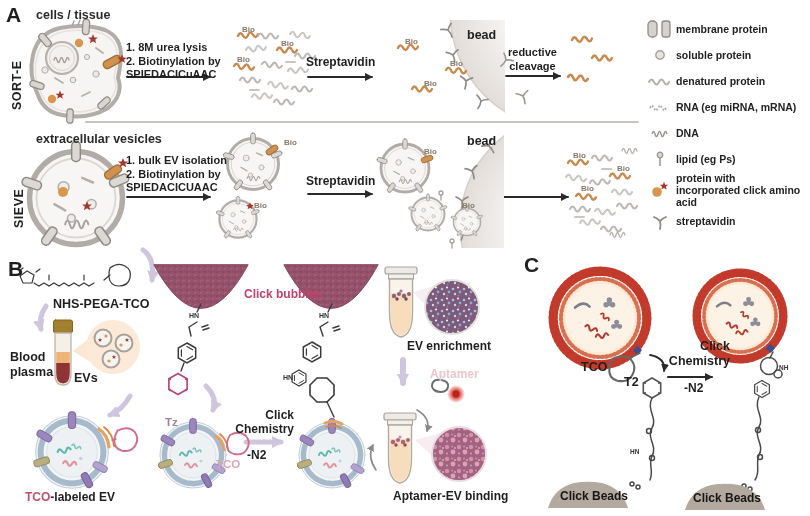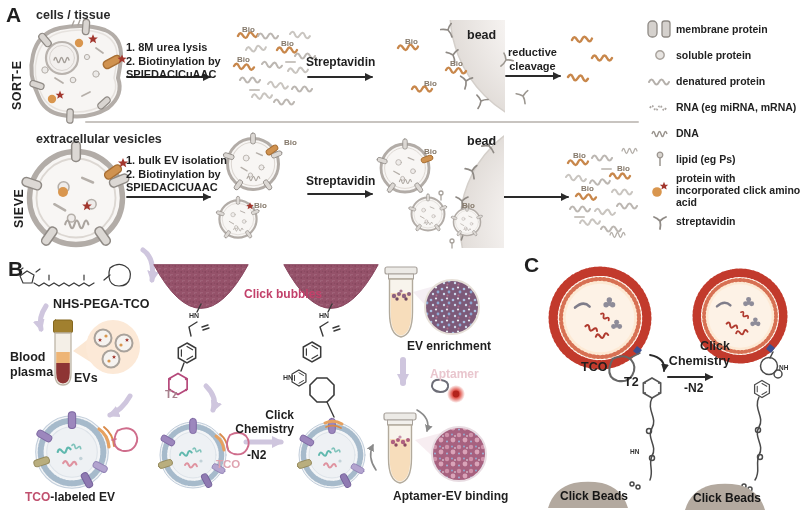--- a/index.html
+++ b/index.html
@@ -605,21 +605,21 @@
   <div>Blood</div>
   <div>plasma</div>
 </div>
 <div class="t lbl125" style="left:74px;top:371px;">EVs</div>
 <div class="t cap" style="left:25px;top:490px;"><span class="tcodark">TCO</span><span>-labeled EV</span></div>
 
 <div class="t cap magenta" style="left:233px;top:287px;margin-left:11px;">Click bubbles</div>
 <span class="t hn" style="left:189px;top:312px;">HN</span>
 <span class="t hn" style="left:319px;top:312px;">HN</span>
 <span class="t hn" style="left:283px;top:374px;">HN</span>
-<div class="t cap115 mauve" style="left:165px;top:388px;">Tz</div>
+<div class="t cap115 mauve" style="left:165px;top:416px;">Tz</div>
 <div class="t cap115 pinklight" style="left:216px;top:458px;">TCO</div>
 
 <div class="t cap ctr" style="left:234px;top:408px;width:60px;">
   <div>Click</div>
   <div>Chemistry</div>
 </div>
 <div class="t cap" style="left:247px;top:448px;">-N2</div>
 
 <div class="t cap ctr" style="left:395px;top:339px;width:96px;">EV enrichment</div>
 <div class="t cap aptamer" style="left:430px;top:367px;">Aptamer</div>

